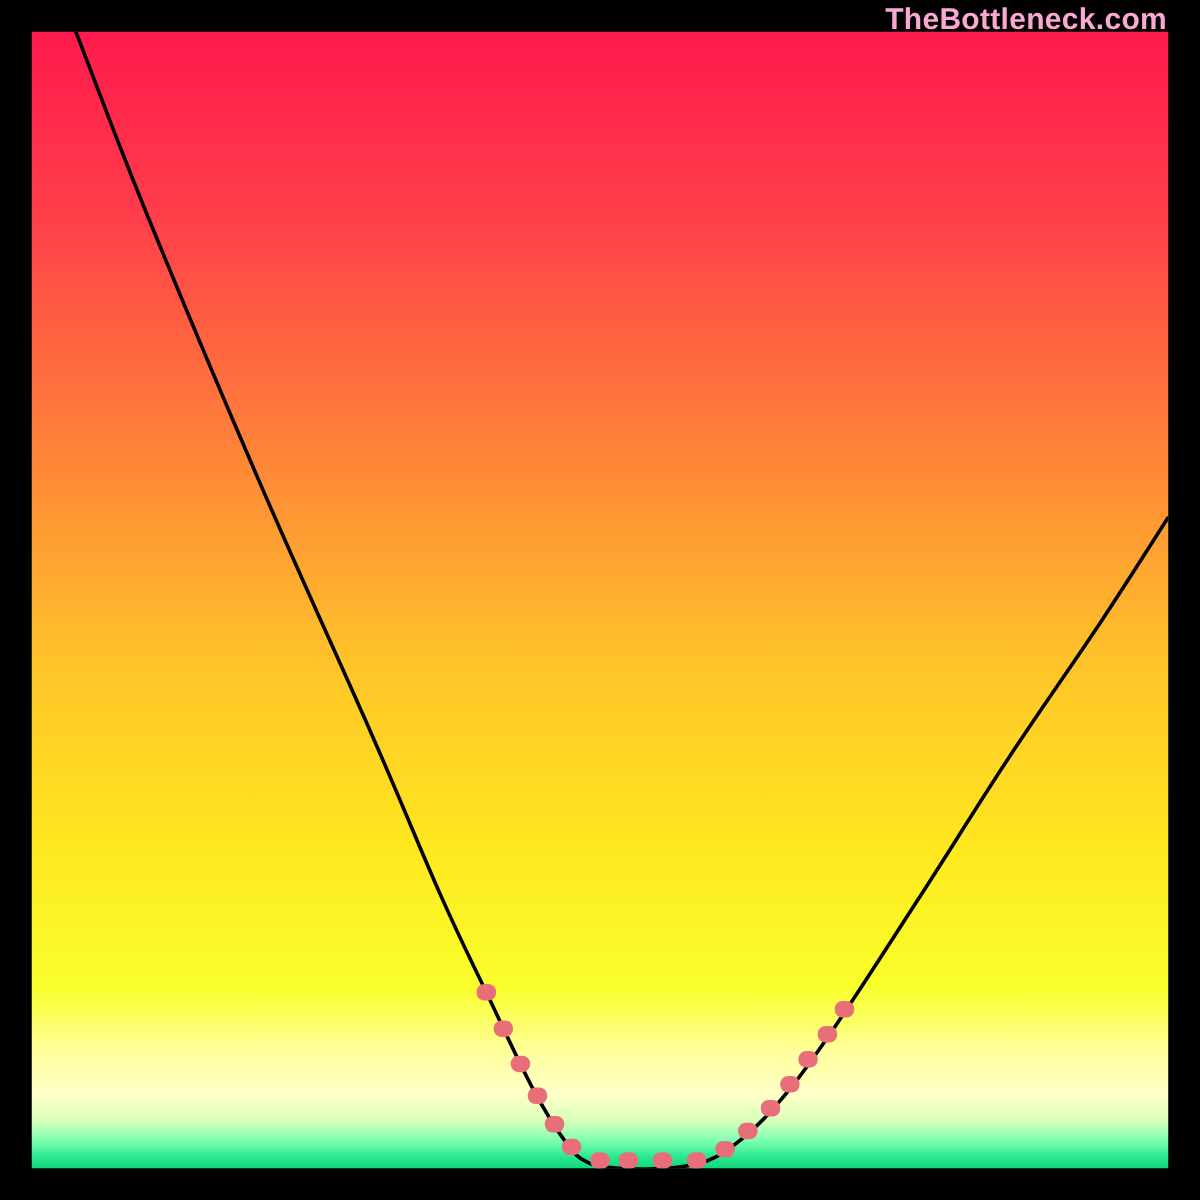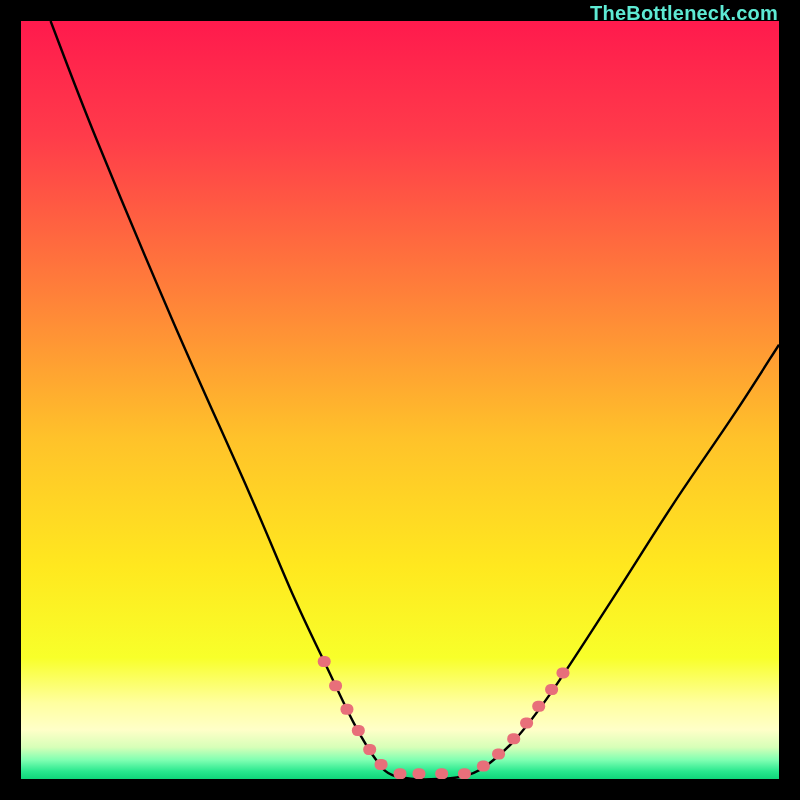--- a/index.html
+++ b/index.html
@@ -40,21 +40,21 @@
     height: 758px;
     pointer-events: none;
   }
   .watermark {
     position: absolute;
     top: 2px;
     right: 22px;
     font-family: Arial, Helvetica, sans-serif;
     font-size: 20px;
     font-weight: 600;
-    color: #5eead4;
+    color: #f9a8d4;
     letter-spacing: 0.2px;
   }
 </style>
 </head>
 <body>
 
 <div class="frame">
   <svg class="gradient-bg" viewBox="0 0 758 758" preserveAspectRatio="none">
     <defs>
       <linearGradient id="bg-grad" x1="0" y1="0" x2="0" y2="1">

